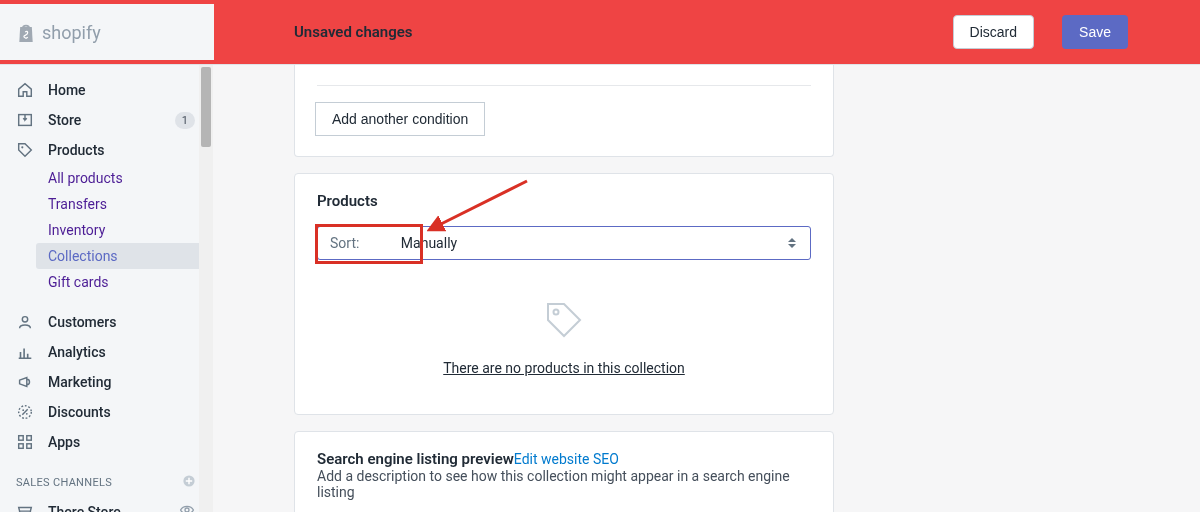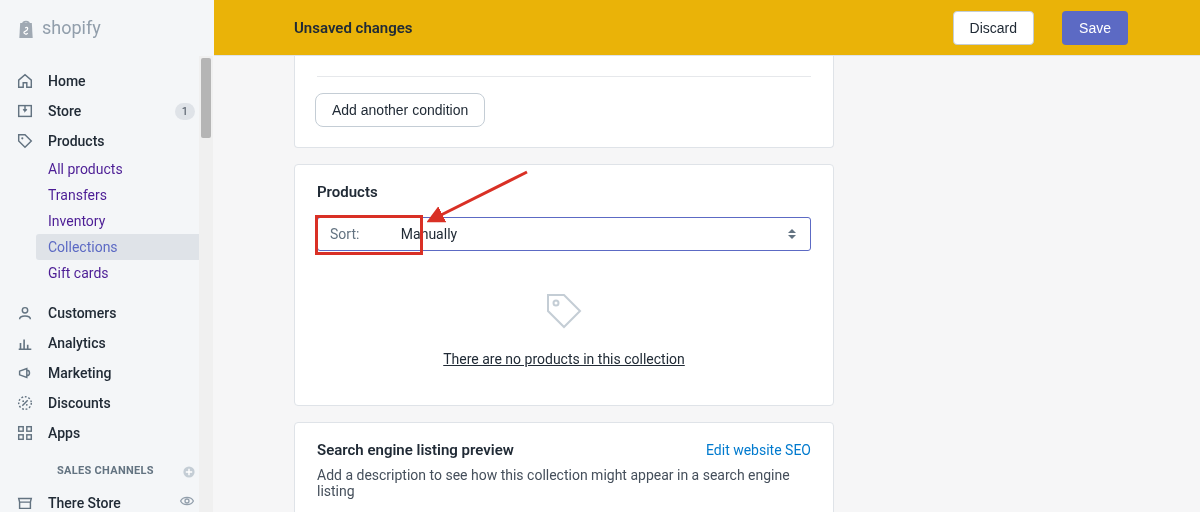--- a/index.html
+++ b/index.html
@@ -9,23 +9,23 @@
     color: #212b36;
     font-size: 14px;
     width: 1200px;
     height: 512px;
     overflow: hidden;
     position: relative;
   }
   .topbar {
     display: flex;
     align-items: center;
-    height: 56px;
+    height: 65px;
     border-bottom: 1px solid #dfe3e8;
-    background: #eab308;
+    background: #ef4444;
   }
   .brand-area {
     width: 214px;
     height: 56px;
     display: flex;
     align-items: center;
     padding-left: 16px;
     background: #f4f6f8;
     border-right: 1px solid #f6f6f7;
   }
@@ -133,28 +133,27 @@
     background: #dfe3e8;
     color: #454f5b;
     font-size: 11px;
     border-radius: 10px;
     padding: 2px 7px;
     margin-right: 6px;
   }
   .section-header {
     padding: 8px 16px 4px;
     font-size: 11px;
-    font-weight: 700;
+    font-weight: 400;
     color: #637381;
     letter-spacing: 0.3px;
     display: flex;
     justify-content: space-between;
-    align-items: flex-start;
+    align-items: center;
     margin-top: 8px;
-    margin-left: 41px;
   }
   .main {
     flex: 1;
     padding: 0 0 0 0;
     height: 456px;
     overflow: hidden;
     position: relative;
   }
   .content-col {
     width: 540px;
@@ -175,21 +174,21 @@
   }
   .card-top-partial .hr {
     border-top: 1px solid #e6e8eb;
     margin: 0 22px 16px 22px;
   }
   .btn-add {
     margin-left: 20px;
     display: inline-block;
     padding: 8px 16px;
     border: 1px solid #c4cdd5;
-    border-radius: 8px;
+    border-radius: 0;
     background: #fff;
     cursor: pointer;
     font-size: 14px;
     color: #212b36;
   }
   .card-title {
     font-weight: 600;
     font-size: 15px;
     margin-bottom: 16px;
   }
@@ -249,23 +248,23 @@
     flex-direction: column;
     align-items: center;
     padding: 40px 0 20px;
     gap: 20px;
     color: #212b36;
     font-size: 14px;
     text-decoration: underline;
   }
   .seo-row {
     display: flex;
-    justify-content: space-between;
-    align-items: center;
-    margin-bottom: 8px;
+    justify-content: flex-start;
+    align-items: center;
+    margin-bottom: 0;
   }
   .seo-title { font-weight: 600; font-size: 15px; }
   .seo-link { color: #007ace; cursor: pointer; font-size: 14px; }
   .seo-desc { color: #454f5b; font-size: 14px; }
   .nav-group { margin-bottom: 4px; }
   .nav-spacer { height: 8px; }
 </style>
 </head>
 <body>
 

